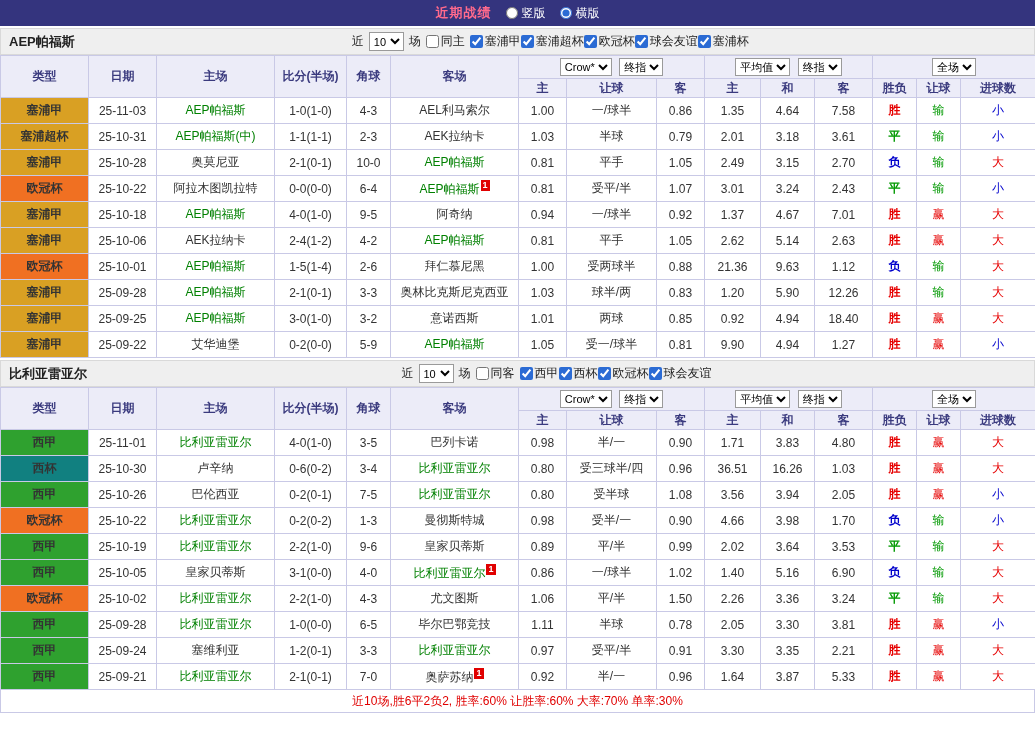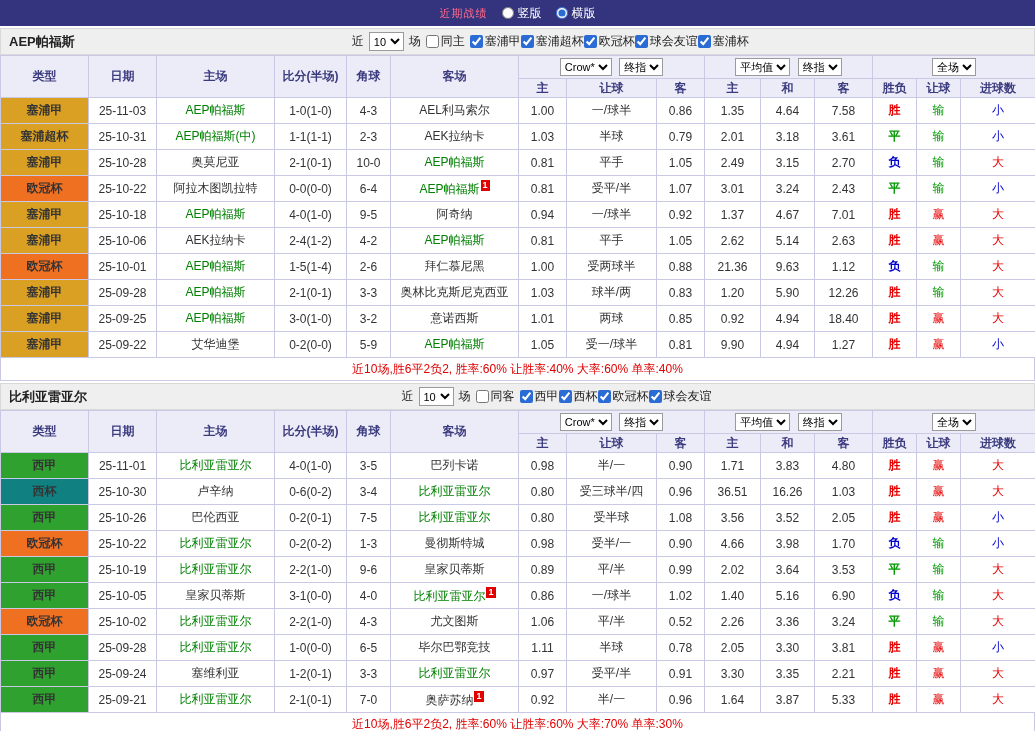--- a/index.html
+++ b/index.html
@@ -1,19 +1,19 @@
 <!DOCTYPE html>
 <html><head>
 <meta charset="utf-8">
 <style>
   *{margin:0;padding:0;box-sizing:border-box}
   html,body{background:#fff}
   body{width:1035px;font-family:"Liberation Sans","DejaVu Sans",sans-serif;font-size:12px;color:#222}
   .topbar{height:26px;background:#34347E;display:flex;align-items:center;justify-content:center;gap:14px}
-  .topbar .title{color:#FF6A8C;font-weight:normal;font-size:11px;letter-spacing:1px}
+  .topbar .title{color:#FF6A8C;font-weight:bold;font-size:13px;letter-spacing:1px}
   .topbar label{color:#fff;display:flex;align-items:center;gap:4px;font-size:12px;cursor:pointer}
   .topbar input[type=radio]{accent-color:#2b6bd4;width:12px;height:12px}
 
   .block{margin-top:2px}
   .sec-head{height:27px;background:#EFEFEF;border:1px solid #D9D9D9;display:flex;align-items:center;padding:0 8px}
   .team-name{font-weight:bold;color:#222;font-size:13px;white-space:nowrap}
   .filters{flex:1;display:flex;align-items:center;justify-content:center;gap:5px;white-space:nowrap}
   .filters select{height:19px;font-size:11px;border:1px solid #9a9a9a;background:#fff}
   .chk{display:inline-flex;align-items:center;gap:2px;cursor:pointer}
   .chk input{width:13px;height:13px;accent-color:#2b6bd4}
@@ -292,21 +292,20 @@
             <td>0.81</td>
             <td>9.90</td>
             <td>4.94</td>
             <td>1.27</td>
             <td style="color: rgb(230, 0, 0); font-weight: bold;">胜</td>
             <td style="color: rgb(230, 0, 0);">赢</td>
             <td style="color: rgb(0, 0, 204);">小</td>
           </tr>
         </tbody>
     </table>
-    <div class="sec-foot">近10场,胜6平2负2, 胜率:60% 让胜率:40% 大率:60% 单率:40%</div>
   </section>
 
   <section class="block">
     <div class="sec-head">
       <span class="team-name">比利亚雷亚尔</span>
       <span class="filters">
         <span>近</span>
         <select><option selected="">10</option></select>
         <span>场</span>
         <label class="chk">
@@ -417,21 +416,21 @@
             <td class="league" style="background: rgb(47, 161, 47);">西甲</td>
             <td>25-10-26</td>
             <td><span>巴伦西亚</span></td>
             <td class="score">0-2(0-1)</td>
             <td>7-5</td>
             <td><span class="green">比利亚雷亚尔</span></td>
             <td>0.80</td>
             <td>受半球</td>
             <td>1.08</td>
             <td>3.56</td>
-            <td>3.52</td>
+            <td>3.94</td>
             <td>2.05</td>
             <td style="color: rgb(230, 0, 0); font-weight: bold;">胜</td>
             <td style="color: rgb(230, 0, 0);">赢</td>
             <td style="color: rgb(0, 0, 204);">小</td>
           </tr>
           <tr>
             <td class="league" style="background: rgb(240, 112, 34);">欧冠杯</td>
             <td>25-10-22</td>
             <td><span class="green">比利亚雷亚尔</span></td>
             <td class="score">0-2(0-2)</td>
@@ -483,21 +482,21 @@
           </tr>
           <tr>
             <td class="league" style="background: rgb(240, 112, 34);">欧冠杯</td>
             <td>25-10-02</td>
             <td><span class="green">比利亚雷亚尔</span></td>
             <td class="score">2-2(1-0)</td>
             <td>4-3</td>
             <td><span>尤文图斯</span></td>
             <td>1.06</td>
             <td>平/半</td>
-            <td>0.52</td>
+            <td>1.50</td>
             <td>2.26</td>
             <td>3.36</td>
             <td>3.24</td>
             <td style="color: rgb(0, 153, 0); font-weight: bold;">平</td>
             <td style="color: rgb(0, 153, 0);">输</td>
             <td style="color: rgb(230, 0, 0);">大</td>
           </tr>
           <tr>
             <td class="league" style="background: rgb(47, 161, 47);">西甲</td>
             <td>25-09-28</td>

